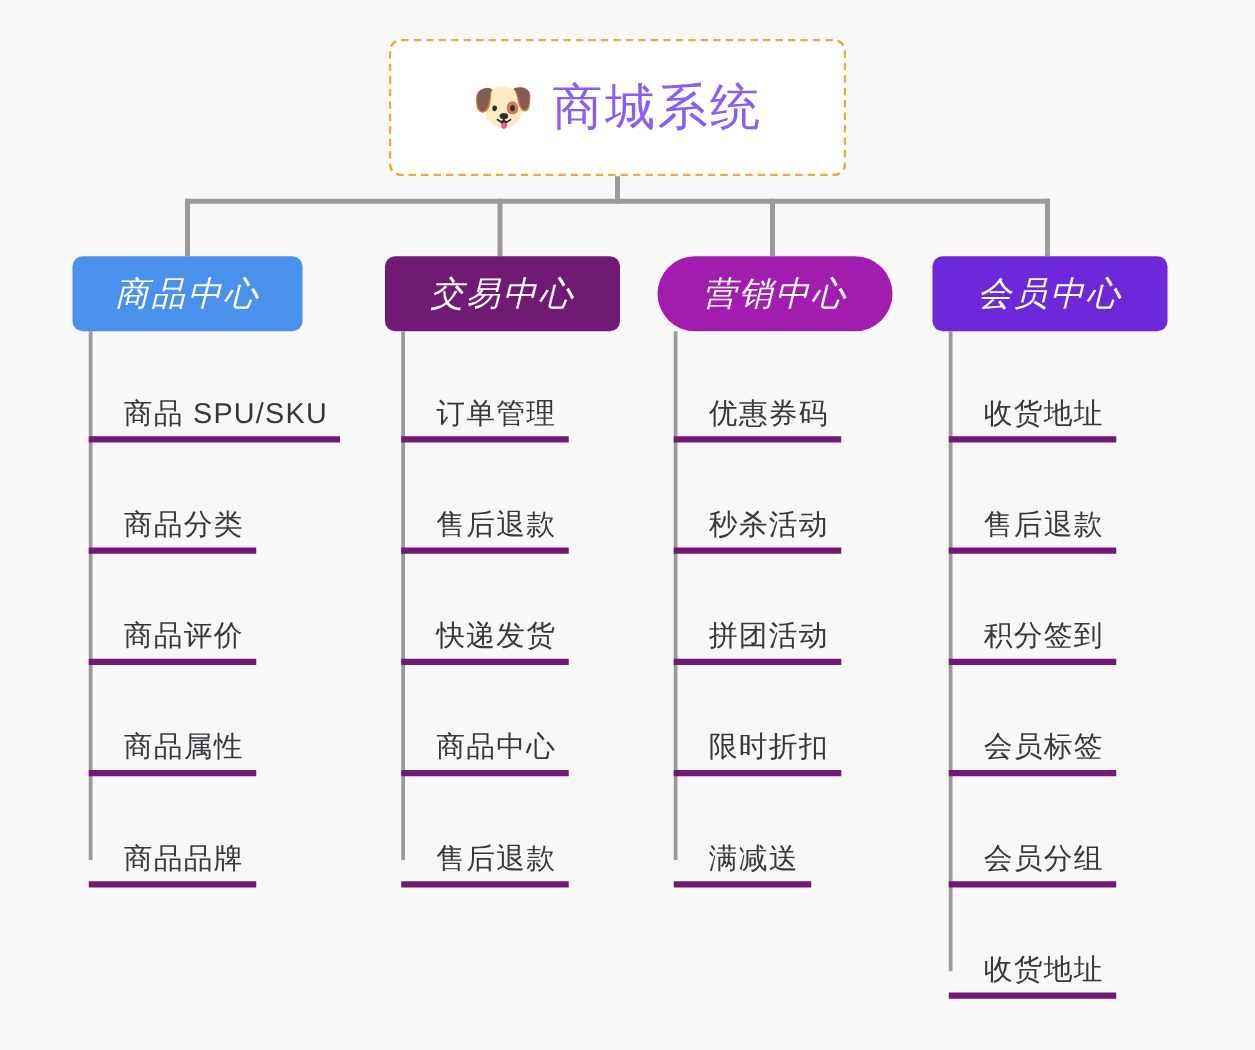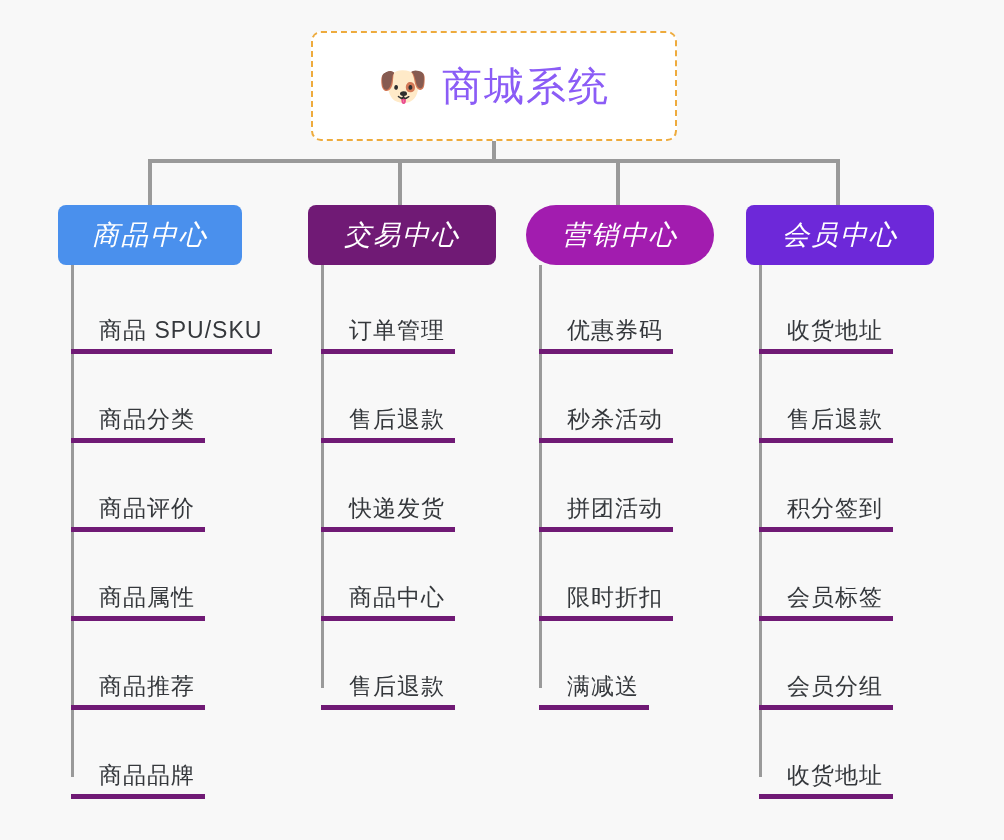--- a/index.html
+++ b/index.html
@@ -155,23 +155,20 @@
       <div class="leaf">
           <div class="leaf-inner"><span class="leaf-label">商品分类</span></div>
         </div>
       <div class="leaf">
           <div class="leaf-inner"><span class="leaf-label">商品评价</span></div>
         </div>
       <div class="leaf">
           <div class="leaf-inner"><span class="leaf-label">商品属性</span></div>
         </div>
       <div class="leaf">
-          <div class="leaf-inner"><span class="leaf-label">商品推荐</span></div>
-        </div>
-      <div class="leaf">
           <div class="leaf-inner"><span class="leaf-label">商品品牌</span></div>
         </div>
     </div>
   </div>
 
   <div class="column col-2">
     <div class="cat-header">交易中心</div>
     <div class="leaf-wrap">
       <div class="spine"></div>
       <div class="leaf">

